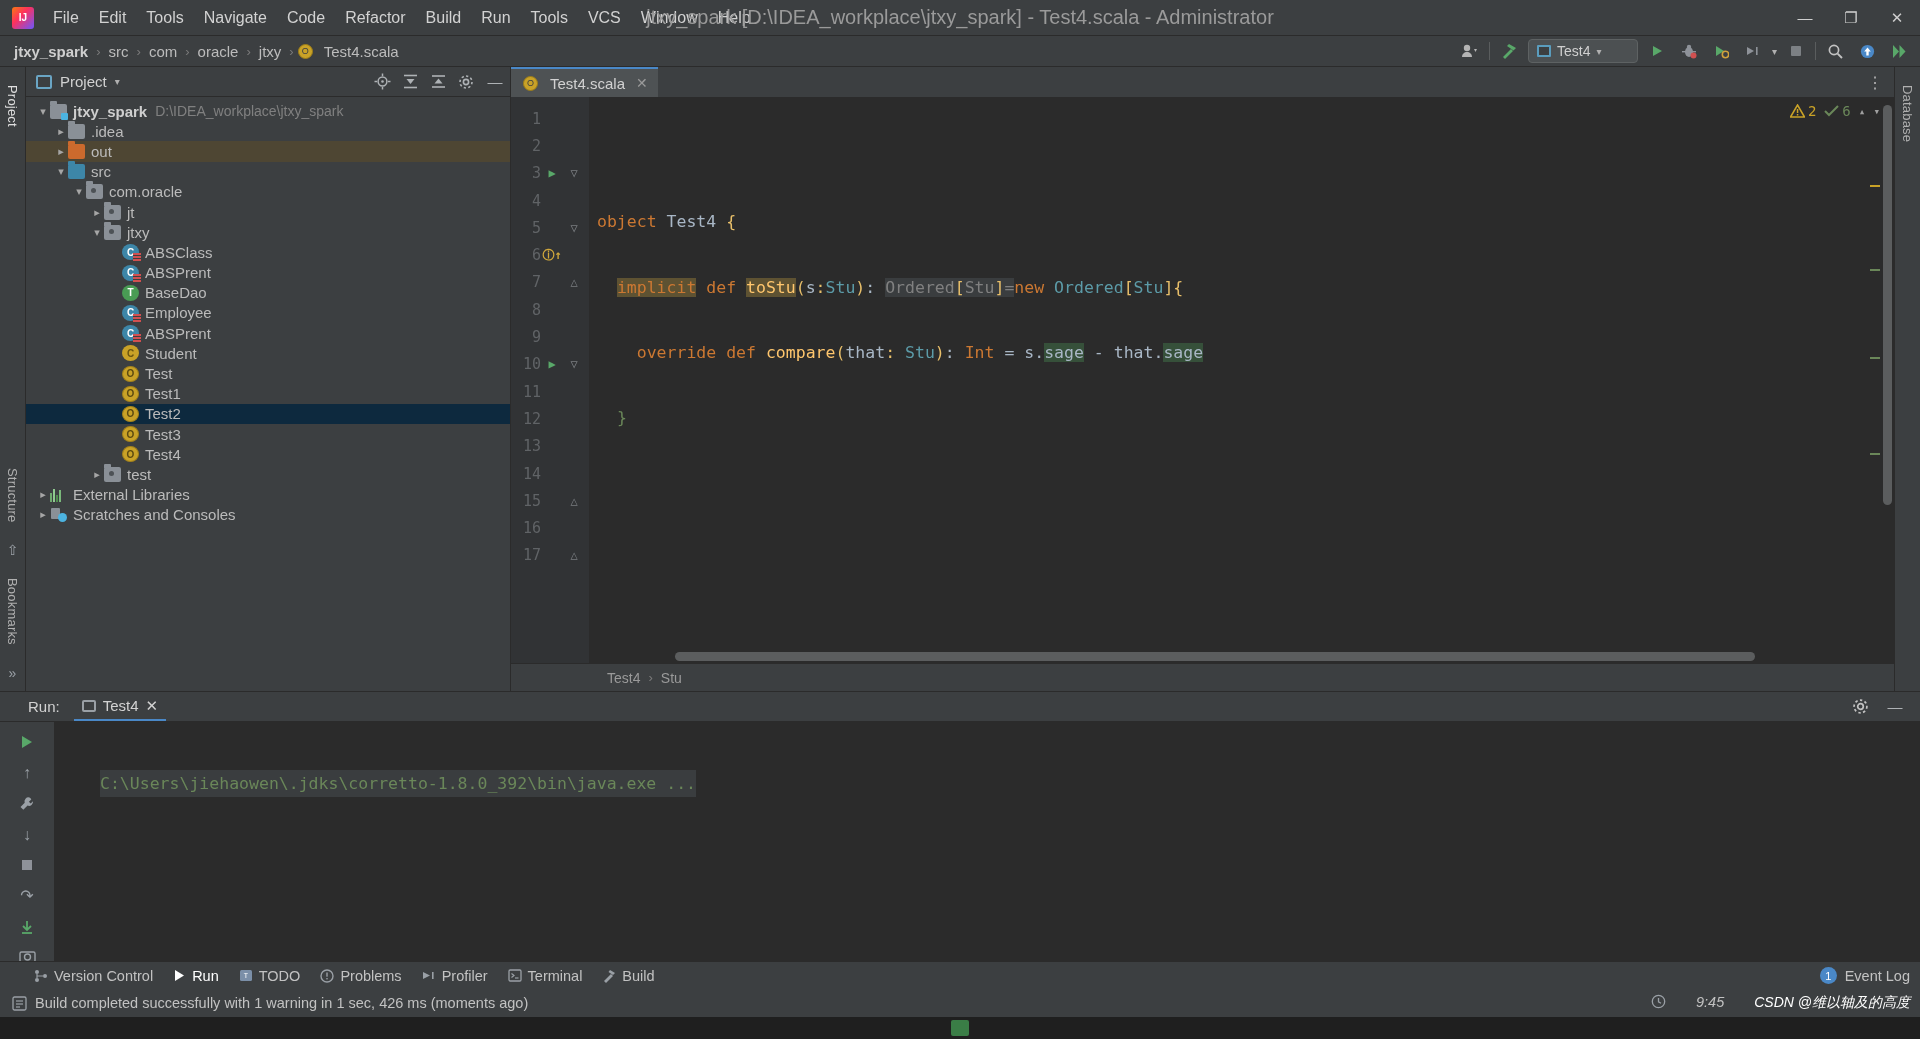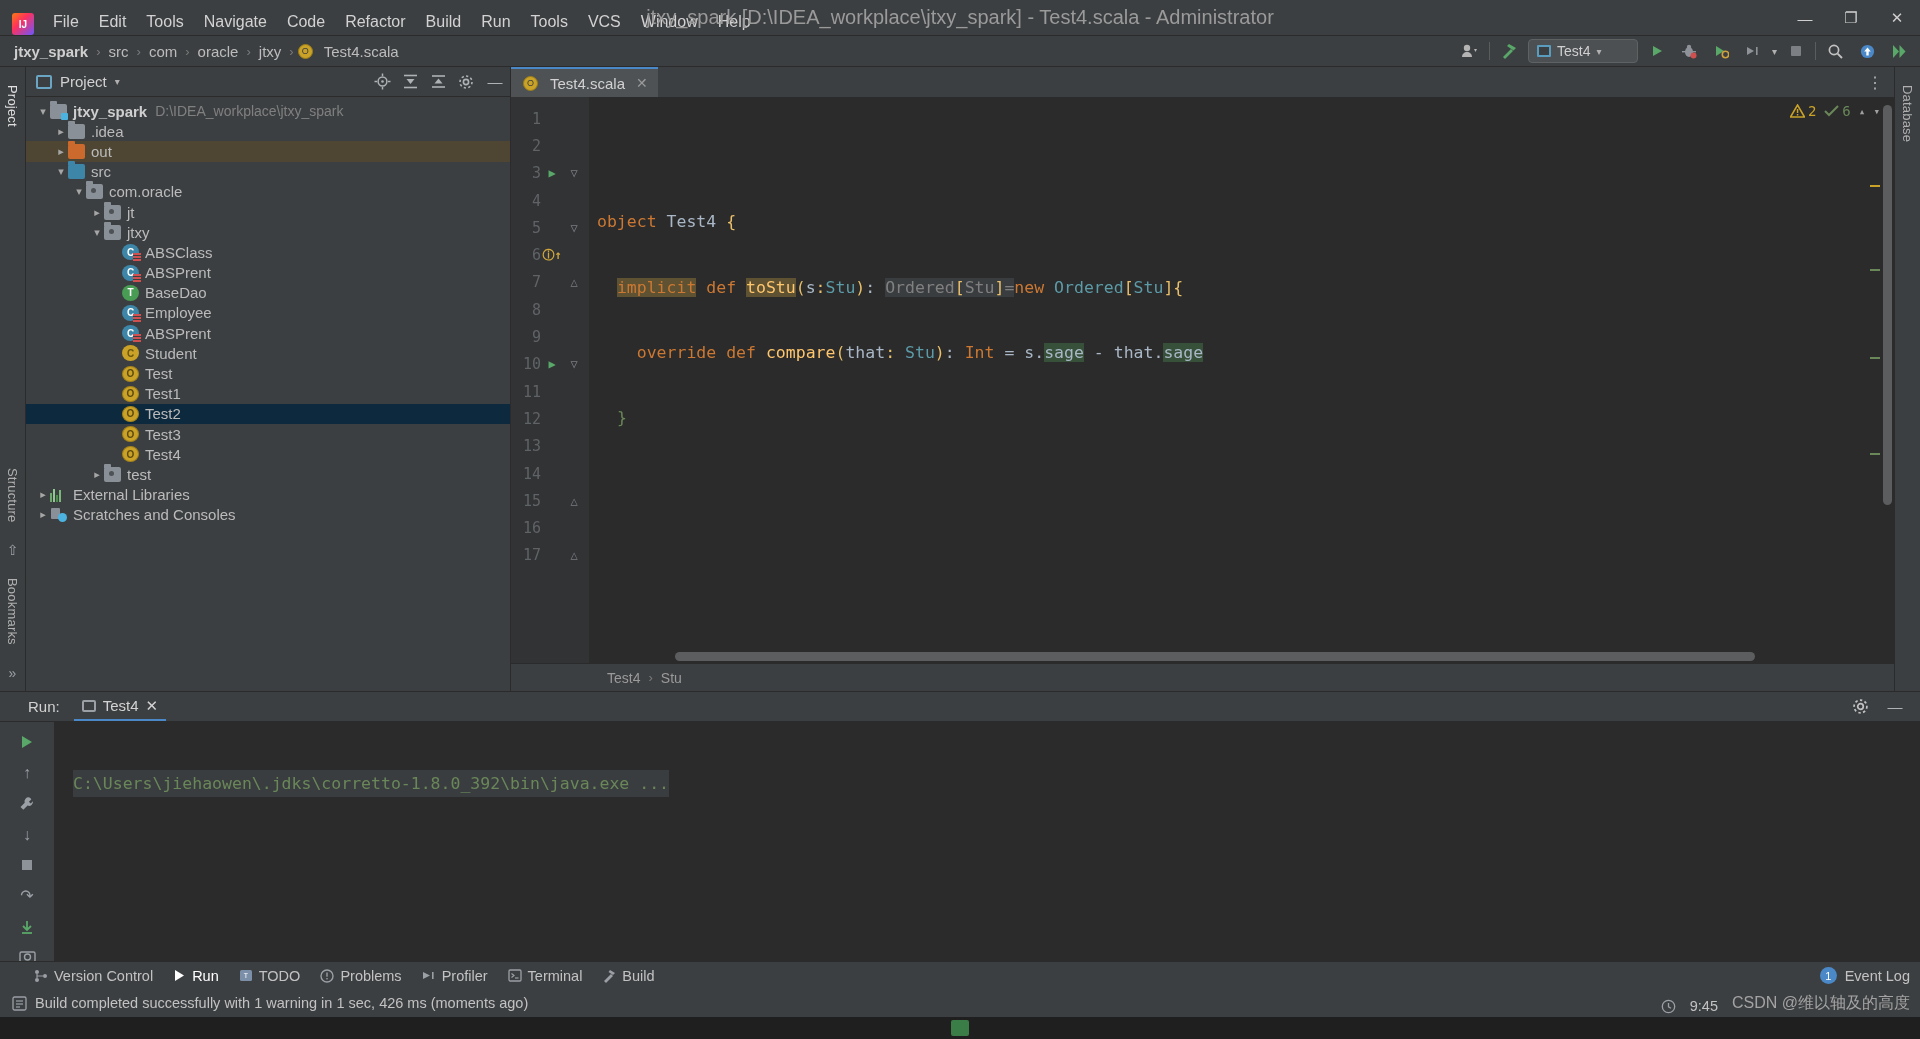--- a/index.html
+++ b/index.html
@@ -14,21 +14,21 @@
     width: 1920px; height: 1039px;
     display: flex; flex-direction: column;
     background: #3c3f41;
     position: relative;
   }
 
   
   .titlebar {
     height: 36px; min-height: 36px;
     background: #3c3f41;
-    display: flex; align-items: flex-end;
+    display: flex; align-items: center;
     padding: 0 0 0 8px;
     border-bottom: 1px solid #2b2b2b;
     position: relative;
   }
   .ij-logo {
     width: 22px; height: 22px; margin: 0 10px 0 4px;
     background: linear-gradient(135deg,#f97a12 0%,#fe315d 40%,#6b57ff 100%);
     border-radius: 3px; position: relative; flex: 0 0 auto;
   }
   .ij-logo::after {
@@ -310,21 +310,21 @@
     align-items: center; gap: 14px; padding-top: 12px;
     border-right: 1px solid #2b2b2b;
   }
   .rt-ico { font-size: 16px; color: #9aa0a6; height: 20px; display: flex; align-items: center; }
   .rt-ico.green { color: #59a869; }
   .console {
     flex: 1; background: #2b2b2b; padding: 10px 0 0 18px;
     font-family: "DejaVu Sans Mono", monospace; font-size: 16.5px;
     color: #bbbbbb; white-space: pre; overflow: hidden;
   }
-  .console .cmdline { color: #6a8759; background: #3a3d3f; display: inline-block; }
+  .console .cmdline { color: #6a8759; background: #3a3d3f; display: inline-block; margin-left: 27px; }
   .console-line { height: 27px; line-height: 27px; }
 
   
   .tw-bar {
     height: 28px; min-height: 28px; background: #3c3f41;
     display: flex; align-items: center; gap: 20px; padding: 0 10px 0 34px;
     font-size: 14.5px; color: #c2c2c2; border-top: 1px solid #2b2b2b;
   }
   .tw-item { display: flex; align-items: center; gap: 6px; }
   .tw-item.active { color: #ffffff; }
@@ -332,22 +332,22 @@
   .badge-num {
     background: #4a88c7; color: #fff; border-radius: 50%;
     width: 17px; height: 17px; font-size: 11px;
     display: flex; align-items: center; justify-content: center;
   }
   .statusbar {
     height: 28px; min-height: 28px; background: #3c3f41;
     display: flex; align-items: center; padding: 0 10px 0 12px;
     font-size: 14.5px; color: #c2c2c2; gap: 8px;
   }
-  .sb-right { margin-left: auto; display: flex; align-items: flex-end; gap: 14px; }
-  .watermark { color: #a3a3a3; font-size: 16px; }
+  .sb-right { margin-left: auto; display: flex; align-items: flex-start; gap: 30px; font-style: italic; }
+  .watermark { color: #ffffff; font-size: 14px; }
   .taskbar {
     height: 22px; background: #1f1f1f; display: flex;
     align-items: center; justify-content: center; gap: 14px;
   }
   .tb-app { width: 18px; height: 16px; background: #3a7d46; border-radius: 2px; }
 
   svg { display: block; }
 </style>
 </head>
 <body>

